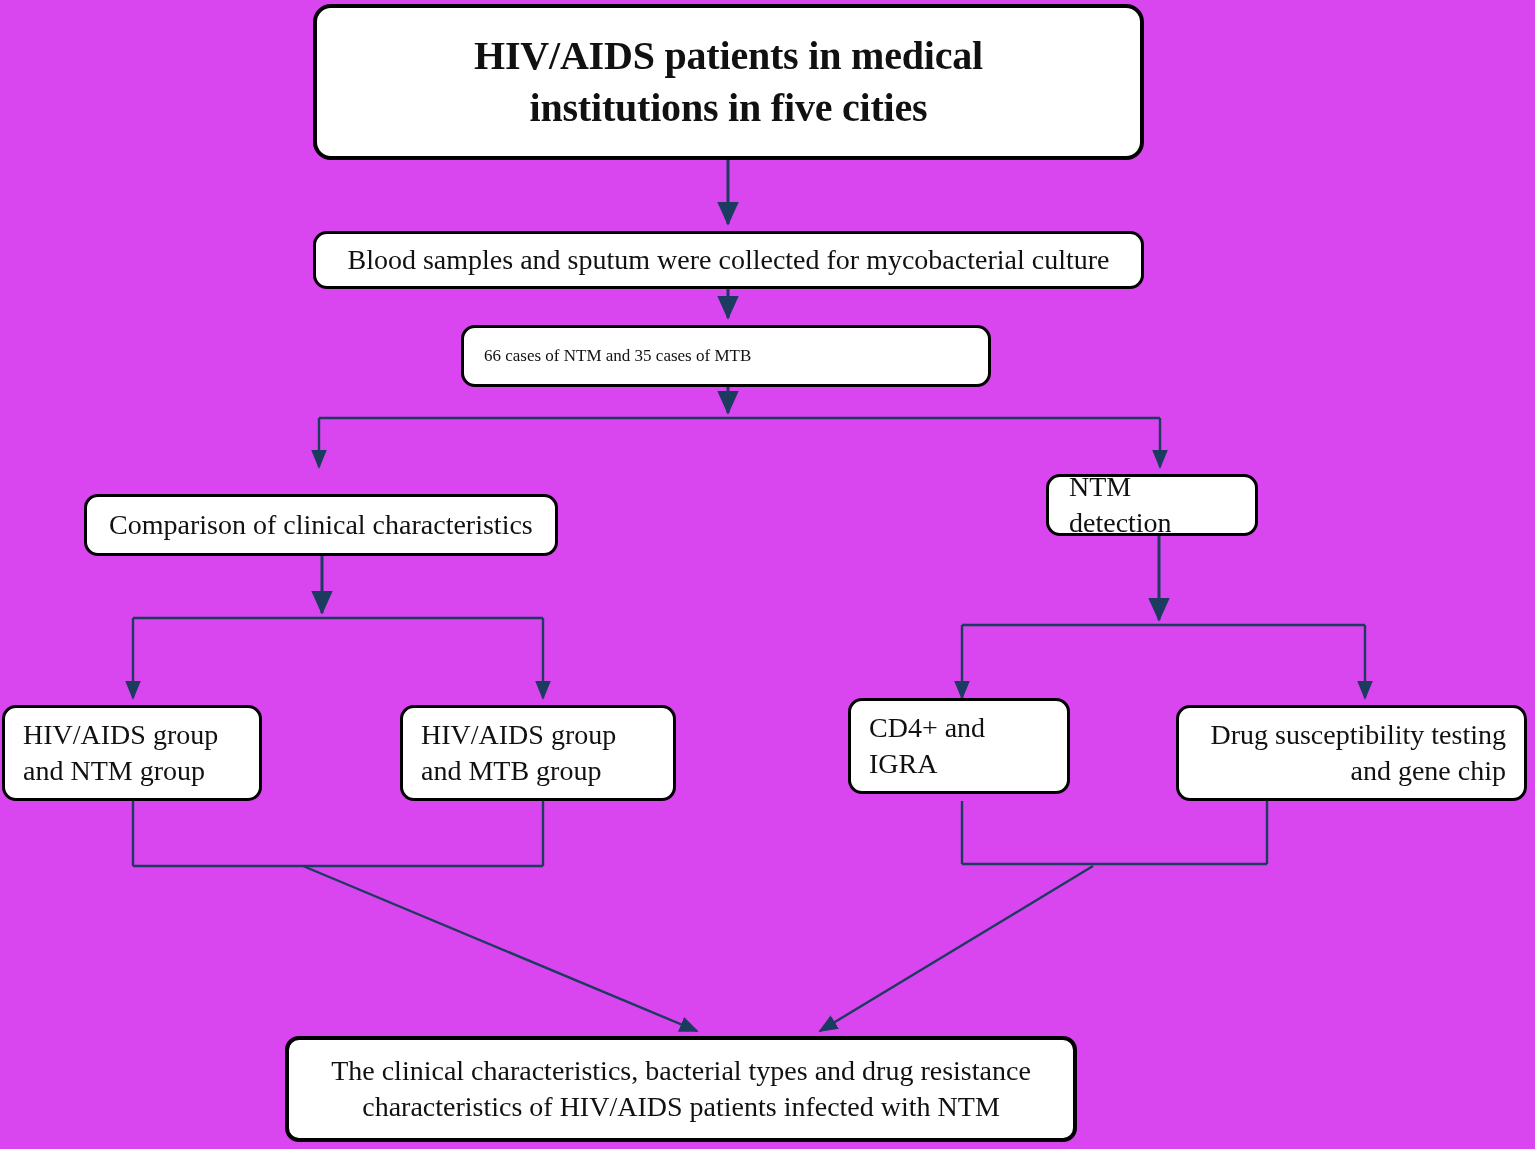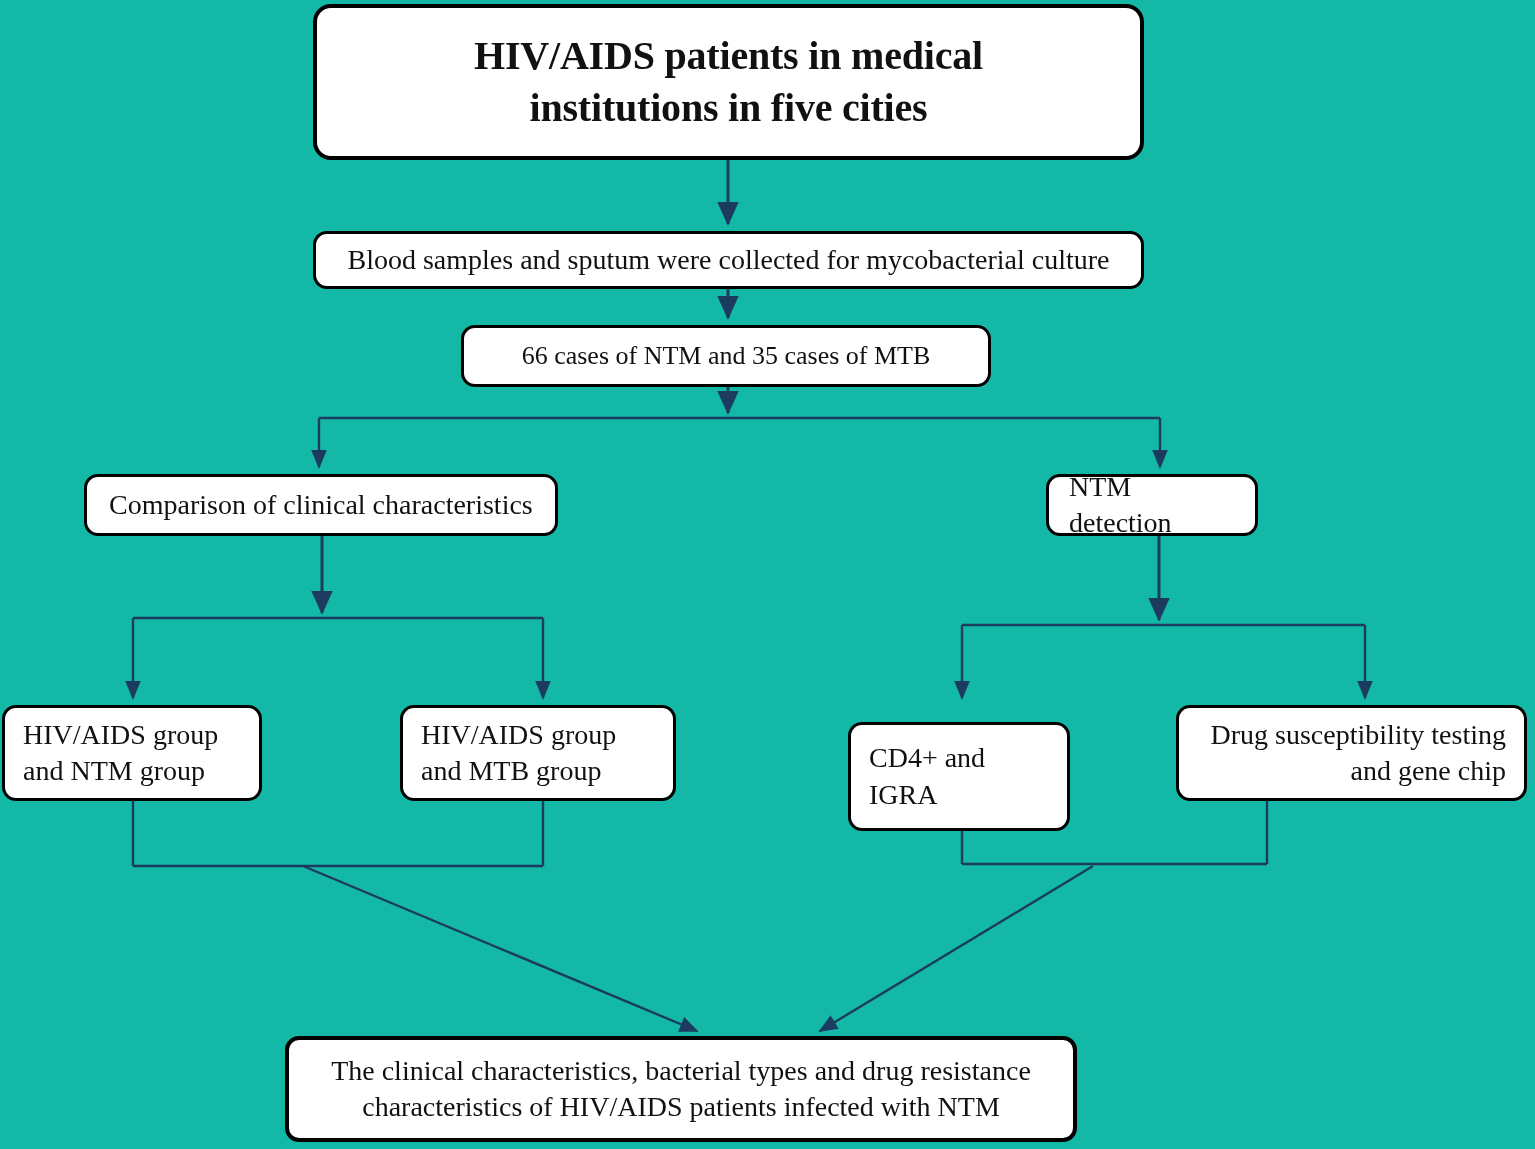--- a/index.html
+++ b/index.html
@@ -10,21 +10,21 @@
   body {
     width: 1535px;
     height: 1149px;
     font-family: "Liberation Serif", "DejaVu Serif", serif;
     overflow: hidden;
   }
   #flowchart-root {
     position: relative;
     width: 1535px;
     height: 1149px;
-    background: #14b8a6;
+    background: #d946ef;
   }
   svg#connector-layer {
     position: absolute;
     left: 0;
     top: 0;
     width: 1535px;
     height: 1149px;
     pointer-events: none;
   }
   .node-box {
@@ -45,35 +45,35 @@
     white-space: pre-line;
   }
   
   #box-title          { left: 313px;  top: 4px;    width: 831px;  height: 156px; border-width: 4px; border-radius: 18px; }
   #box-title .node-text   { text-align: center; font-size: 40px; font-weight: bold; letter-spacing: -0.2px; padding: 0 26px; }
 
   #box-collection     { left: 313px;  top: 231px;  width: 831px;  height: 58px; justify-content: flex-end; }
   #box-collection .node-text  { text-align: center; font-size: 28px; padding: 0 22px; }
 
   #box-cases          { left: 461px;  top: 325px;  width: 530px;  height: 62px; }
-  #box-cases .node-text       { text-align: center; font-size: 26px; padding: 0 20px; }
+  #box-cases .node-text       { text-align: left; font-size: 17px; padding: 0 20px; }
 
-  #box-comparison     { left: 84px;   top: 474px;  width: 474px;  height: 62px; }
+  #box-comparison     { left: 84px;   top: 494px;  width: 474px;  height: 62px; }
   #box-comparison .node-text  { text-align: left; font-size: 28px; padding: 0 22px; }
 
   #box-ntm-detection  { left: 1046px; top: 474px;  width: 212px;  height: 62px; }
   #box-ntm-detection .node-text { text-align: left; font-size: 28px; padding: 0 20px; }
 
   #box-hiv-ntm        { left: 2px;    top: 705px;  width: 260px;  height: 96px; }
   #box-hiv-ntm .node-text     { text-align: left; font-size: 28px; padding: 0 18px; }
 
   #box-hiv-mtb        { left: 400px;  top: 705px;  width: 276px;  height: 96px; }
   #box-hiv-mtb .node-text     { text-align: left; font-size: 28px; padding: 0 18px; }
 
-  #box-cd4-igra       { left: 848px;  top: 722px;  width: 222px;  height: 109px; }
+  #box-cd4-igra       { left: 848px;  top: 698px;  width: 222px;  height: 96px; }
   #box-cd4-igra .node-text    { text-align: left; font-size: 28px; padding: 0 18px; }
 
   #box-dst-genechip   { left: 1176px; top: 705px;  width: 351px;  height: 96px; }
   #box-dst-genechip .node-text { text-align: right; font-size: 28px; padding: 0 18px; }
 
   #box-conclusion     { left: 285px;  top: 1036px; width: 792px;  height: 106px; border-width: 4px; }
   #box-conclusion .node-text  { text-align: center; font-size: 28px; padding: 0 24px; }
 </style>
 </head>
 <body>

